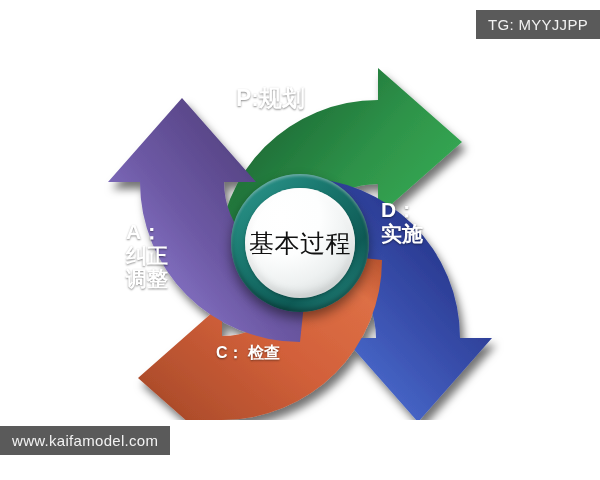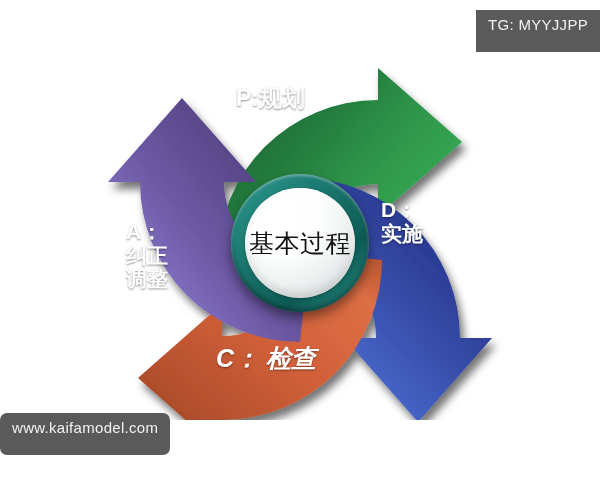--- a/index.html
+++ b/index.html
@@ -56,22 +56,21 @@
   .label-do {
     left: 381px;
     top: 198px;
     width: 86px;
     font-size: 21px;
   }
   .label-check {
     left: 216px;
     top: 344px;
     width: 160px;
-    font-size: 25px;
-    font-style: italic;
+    font-size: 16px;
   }
   .label-act {
     left: 126px;
     top: 220px;
     width: 94px;
     font-size: 21px;
   }
 
   
   .hub {
@@ -117,32 +116,31 @@
     white-space: nowrap;
   }
 
   
   .badge {
     position: absolute;
     background: #5a5a5a;
     color: #f2f2f2;
     font-size: 15px;
     font-family: "Liberation Sans", sans-serif;
-    padding: 6px 12px 19px 12px;
+    padding: 6px 12px 6px 12px;
     letter-spacing: 0.3px;
     white-space: nowrap;
   }
   .badge-tg {
     right: 0px;
     top: 10px;
   }
   .badge-wm {
     left: 0px;
     bottom: 25px;
-    border-radius: 7px;
   }
 </style>
 </head>
 <body>
 
 <div id="stage">
 
   <div class="wheel">
     <svg viewBox="0 0 480 400" xmlns="http://www.w3.org/2000/svg" aria-hidden="true">
       <defs>

